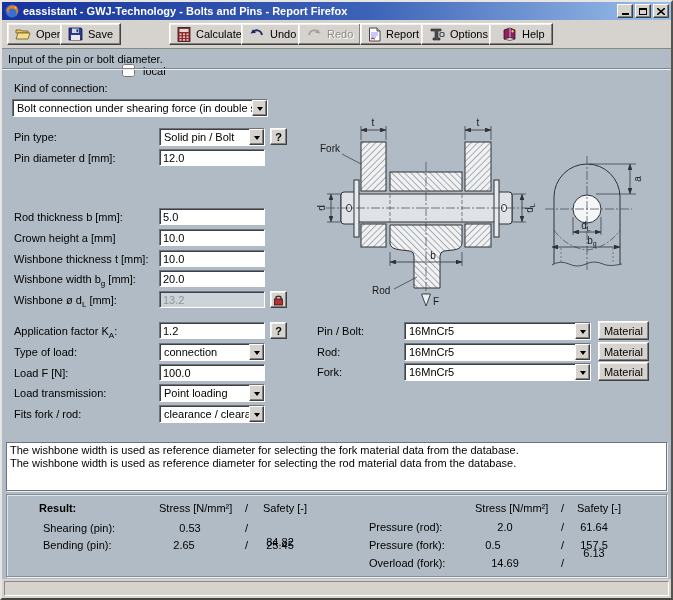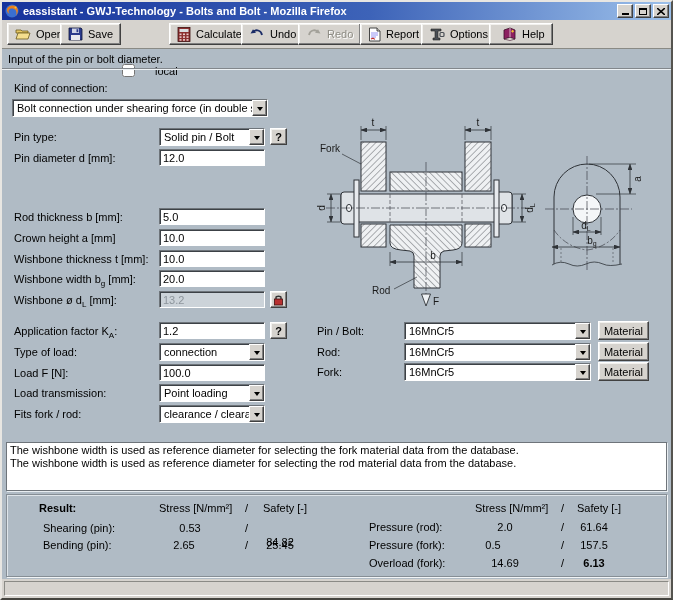--- a/index.html
+++ b/index.html
@@ -26,21 +26,21 @@
   
   .toolbar { position:absolute; left:0; right:0; top:18px; height:29px; background:#d6d3ce;
     border-bottom:1px solid #8a8a85; }
   .tbtn {
     position:absolute; top:3px; height:22px; display:flex; align-items:center; gap:5px; padding:0 7px;
     background:#d6d3ce; font-size:11px; color:#000;
     border:1px solid; border-color:#fff #404040 #404040 #fff; box-shadow:inset -1px -1px 0 #808080, inset 1px 1px 0 #f2f1ee;
   }
   .tbtn.disabled { color:#8e8c84; text-shadow:1px 1px 0 #fff; }
   .tbtn svg { display:block; }
-  .localbox { position:absolute; top:6px; left:120px; display:flex; align-items:center; gap:20px; font-size:11px;margin-top:38px; }
+  .localbox { position:absolute; top:6px; left:120px; display:flex; align-items:center; gap:8px; font-size:11px;margin-top:38px; }
   .localbox input { width:13px; height:13px; }
   
   .infobar { position:absolute; left:0; right:0; top:47px; height:20px; font-size:11px; color:#000;
     padding:4px 16px 0 6px; border-bottom:1px solid #82878c; box-shadow:0 1px 0 #eef2f5; }
   
   .content { position:absolute; left:0; right:0; top:68px; height:372px; }
   .lbl { position:absolute; font-size:11px; color:#000; white-space:nowrap; }
   .sub { font-size:8px; vertical-align:-3px; }
   .tinput {
     position:absolute; height:17px; width:106px; left:157px; background:#fff;
@@ -90,21 +90,21 @@
 <body>
 
 <div class="window">
 
   <div class="titlebar">
     <svg width="14" height="14" viewBox="0 0 14 14">
       <circle cx="7" cy="7" r="6.5" fill="#3a6fd0"></circle>
       <path d="M2,5 C3,1.5 8,0.5 11,2.5 C13.5,4.5 13.5,9 11,11.5 C12,9 11.5,6 9,5 C7,4.2 5,4.5 4,6 C3.2,7.2 3.5,9 5,10 C3,9.5 1.6,7.5 2,5 Z" fill="#e87f1e"></path>
       <circle cx="10.5" cy="3.5" r="1" fill="#f7c23c"></circle>
     </svg>
-    <span class="title">eassistant - GWJ-Technology - Bolts and Bolt - Mozilla Firefox</span>
+    <span class="title">eassistant - GWJ-Technology - Bolts and Pins - Report Firefox</span>
     <div class="winbtns">
       <div class="winbtn">
           <span class="glyph-min"></span>
         </div>
       <div class="winbtn">
           <span class="glyph-max"></span>
         </div>
       <div class="winbtn">
         <svg width="8" height="7" viewBox="0 0 8 7">
           <path d="M0,0 L8,7 M8,0 L0,7" stroke="#000" stroke-width="1.6"></path>
@@ -424,20 +424,20 @@
     <span class="rcol" style="left:546px; top:26px; width:58px;">61.64</span>
 
     <span style="left:338px; top:44px;">Pressure (fork):</span>
     <span class="rcol" style="left:432px; top:44px; width:84px;">0.5</span>
     <span class="rcol" style="left:530px; top:44px; width:12px;">/</span>
     <span class="rcol" style="left:546px; top:44px; width:58px;">157.5</span>
 
     <span style="left:338px; top:62px;">Overload (fork):</span>
     <span class="rcol" style="left:444px; top:62px; width:84px;">14.69</span>
     <span class="rcol" style="left:530px; top:62px; width:12px;">/</span>
-    <span class="rcol" style="left:546px; top:62px; width:58px;font-weight:bold;">6.13</span>
+    <span class="rcol" style="left:546px; top:52px; width:58px;">6.13</span>
   </div>
 
   <div class="statusbar">
     <div class="inner"></div>
   </div>
 
 </div>
 
 </body></html>

